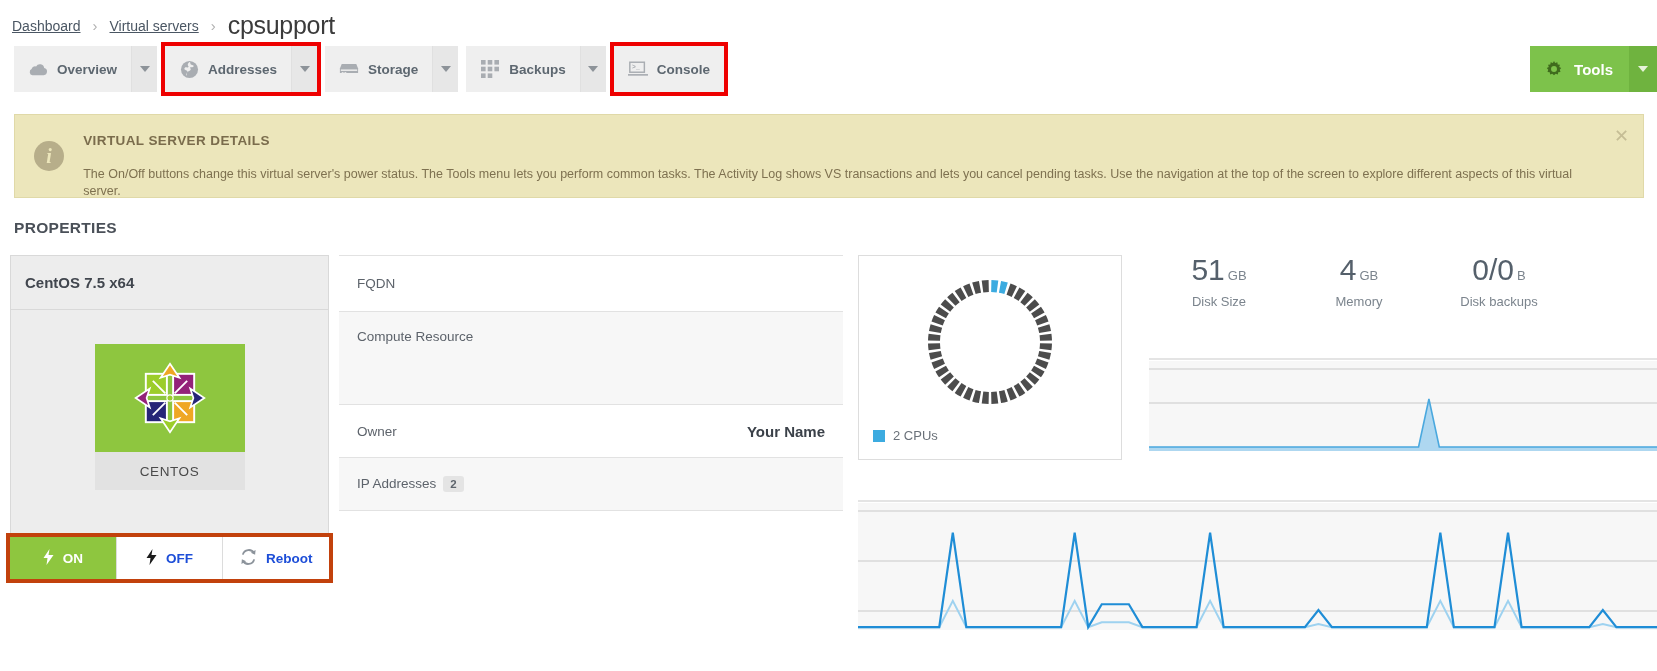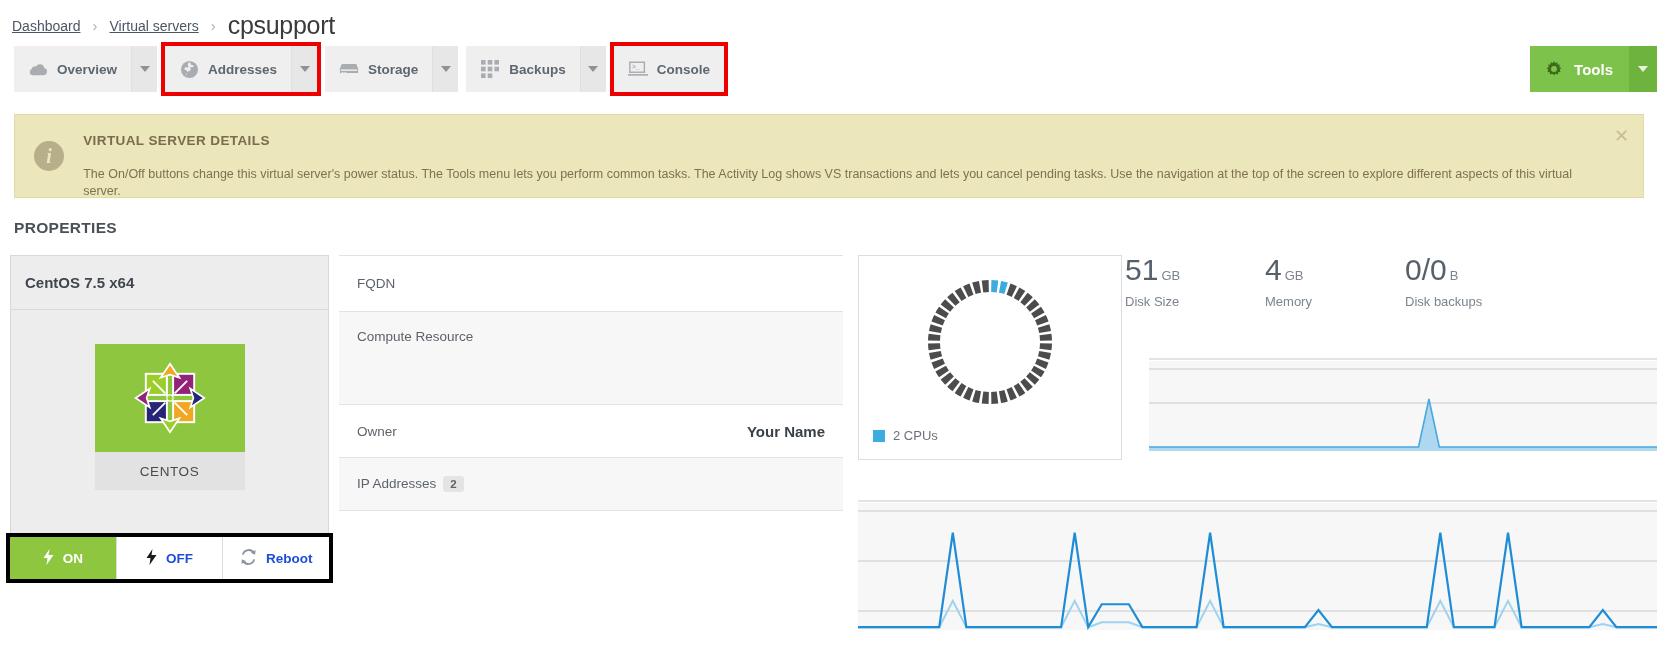--- a/index.html
+++ b/index.html
@@ -131,21 +131,21 @@
   }
   .ostile-label {
     height: 38px; background: #e2e2e2; display:flex;align-items:center;justify-content:center;
     font-size: 13.5px; color: #4a4a4a; letter-spacing: 0.6px; font-weight: normal;
   }
 
   
   .powerwrap {
     position: absolute; left: 6px; top: 278px;
     width: 327px; height: 50px;
-    border: 4px solid #000000;
+    border: 4px solid #c2410c;
     background: #fff;
     display: flex;
   }
   .pwbtn {
     flex: 1; display:flex; align-items:center; justify-content:center; gap: 9px;
     font-size: 13.5px; font-weight: bold; cursor: pointer;
     border-right: 1px solid #dcdcdc;
     background: #fff; color: #1d4ed8;
   }
   .pwbtn:last-child { border-right: none; }
@@ -181,21 +181,21 @@
   .donutwrap { display:flex; justify-content:center; padding-top: 14px; }
   .legend {
     display:flex; align-items:center; gap: 8px;
     padding-left: 14px; padding-top: 14px;
     font-size: 13px; color: #6a7179;
   }
   .legend .swatch { width: 12px; height: 12px; background: #3cabe0; display:inline-block; }
 
   
   .stats {
-    position: absolute; left: 1115px; top: 0; width: 518px;
+    position: absolute; left: 1139px; top: 0; width: 518px; text-align: center;
   }
   .statrow { display: flex; padding-left: 10px; }
   .statcell { width: 140px; }
   .statnum { font-size: 30px; color: #55606b; line-height: 1; font-weight: normal; }
   .statnum .unit { font-size: 13px; color: #7b848d; margin-left: 3px; }
   .statlabel { font-size: 13px; color: #7b848d; margin-top: 9px; }
 
   .sparkwrap {
     position: absolute; left: 1149px; top: 86px; width: 508px; height: 110px;
     overflow: hidden;

